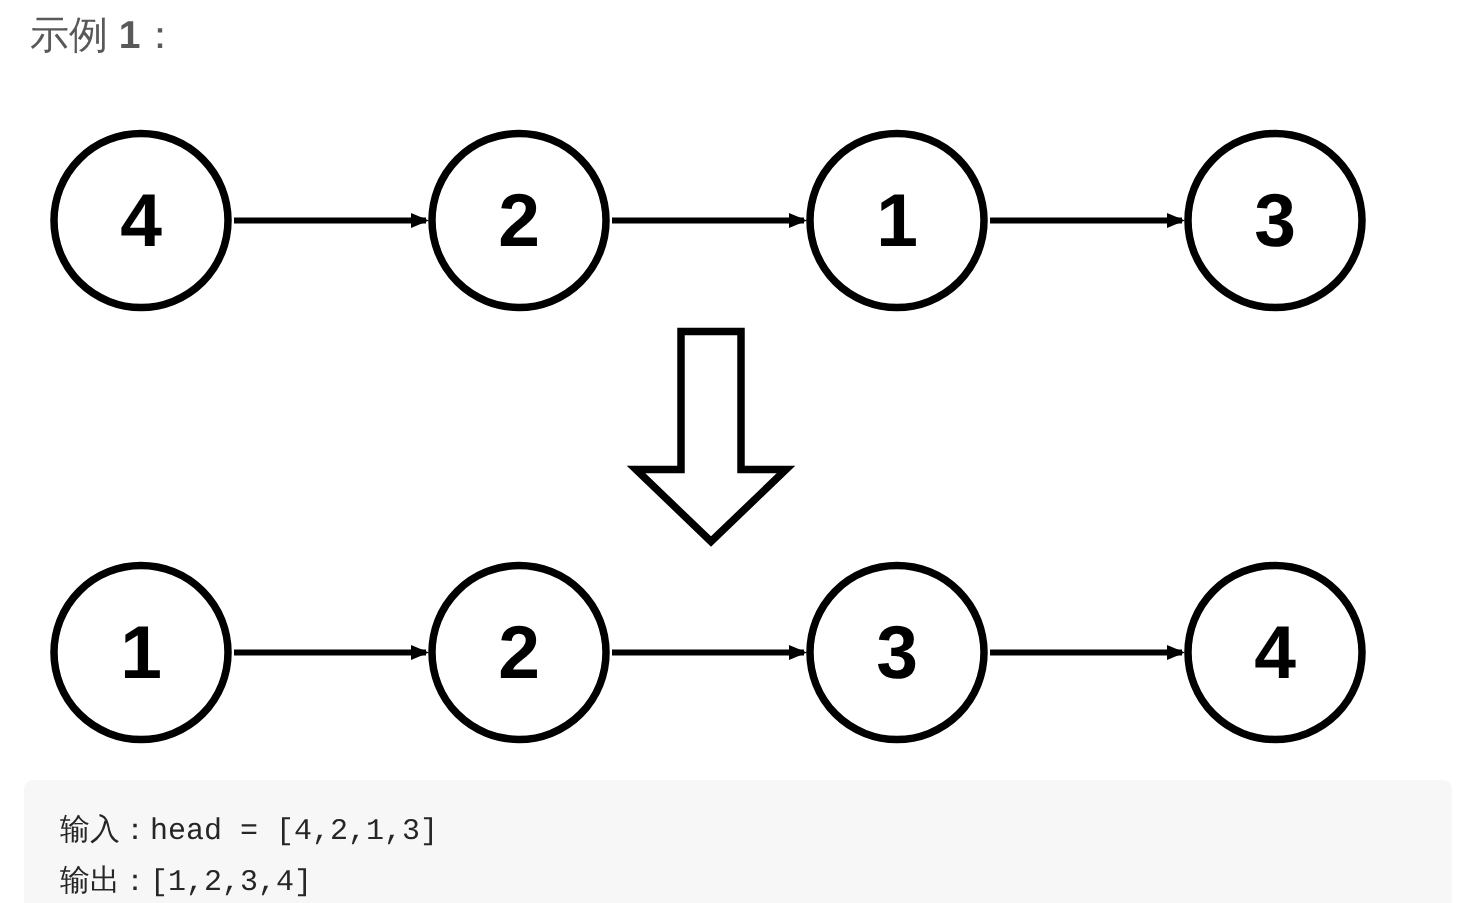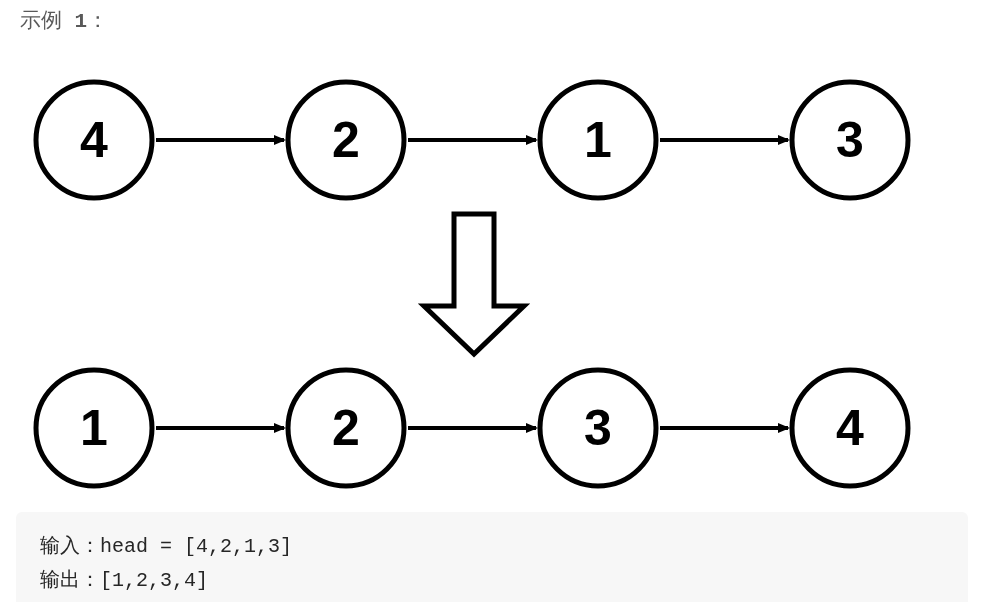--- a/index.html
+++ b/index.html
@@ -7,24 +7,23 @@
     padding: 0;
     width: 984px;
     background: #ffffff;
     font-family: -apple-system, BlinkMacSystemFont, "Segoe UI", Arial, sans-serif;
     color: #595959;
   }
   .wrapper {
     padding: 0 16px 16px 16px;
   }
   .title {
-    font-size: 21px;
+    font-size: 26px;
     color: #595959;
     padding: 6px 4px 20px 4px;
-    font-family: Liberation Mono, monospace;
   }
   .title b {
     color: #595959;
     font-weight: 700;
   }
   .diagram {
     width: 952px;
     margin: 0 0 18px 0;
   }
   .codeblock {

